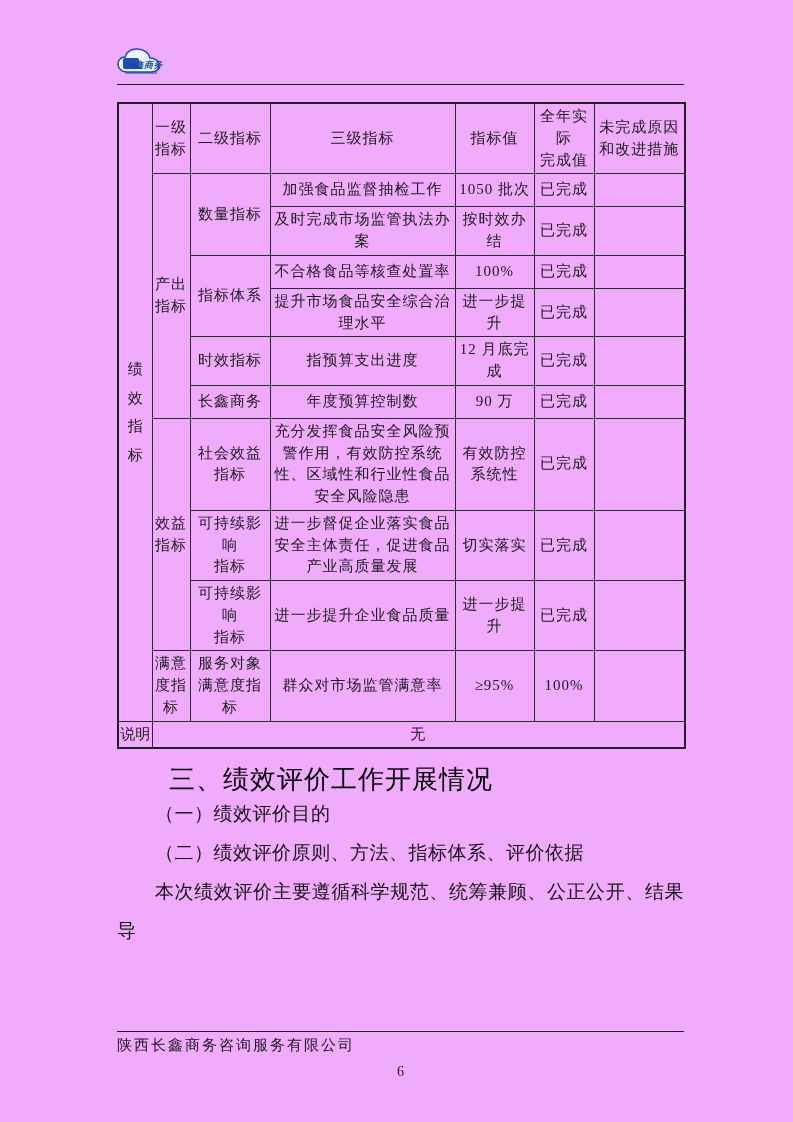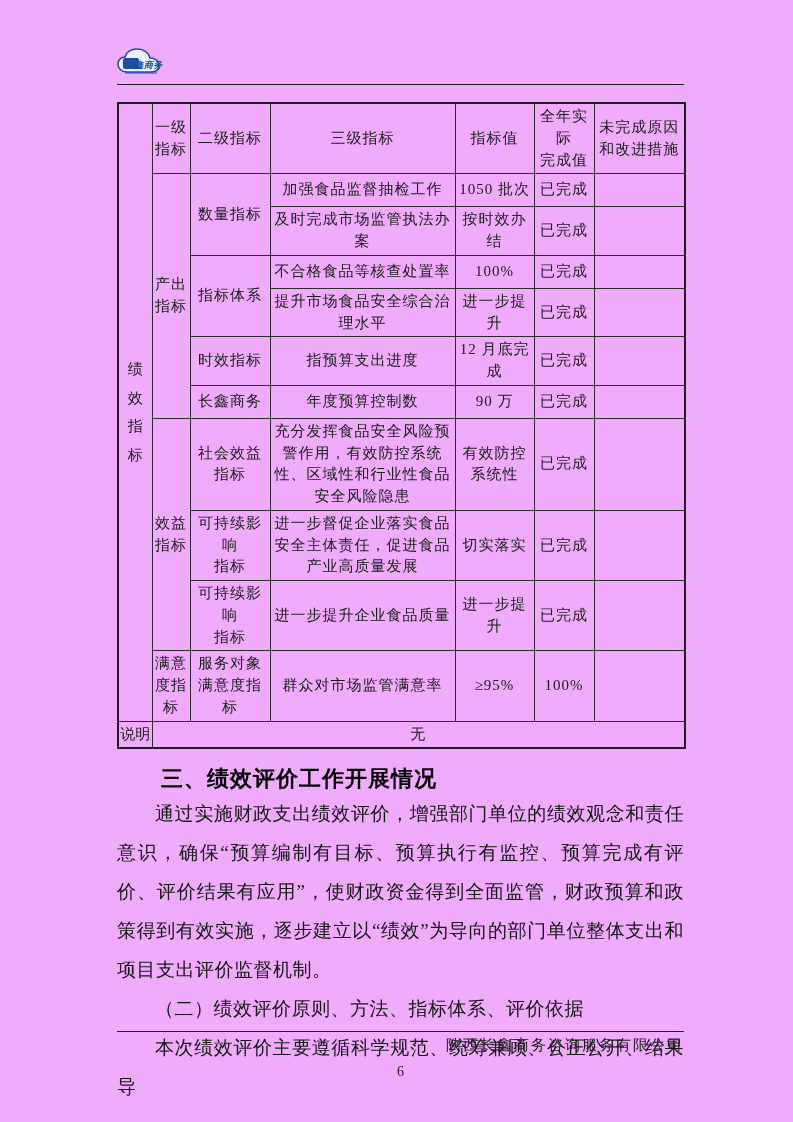--- a/index.html
+++ b/index.html
@@ -76,22 +76,22 @@
   tr.r-soc   { height: 84px; }
   tr.r-eco   { height: 64px; }
   tr.r-sat   { height: 62px; }
   tr.r-note  { height: 24px; }
 
   
   .body-text { width: 567px; }
   .sec-heading {
     margin-top: 15px;
     font-family: "Liberation Sans", sans-serif;
-    font-weight: bold;
-    font-size: 22px;
+    font-weight: normal;
+    font-size: 26px;
     letter-spacing: 1px;
     text-indent: 2em;
     line-height: 30px;
     color: #000;
   }
   .para, .sub-heading {
     font-size: 19px;
     line-height: 39px;
     text-align: justify;
     text-indent: 2em;
@@ -103,21 +103,20 @@
   
   .doc-footer {
     position: absolute;
     left: 117px;
     top: 1031px;
     width: 567px;
     border-top: 1.5px solid #222;
     padding-top: 4px;
   }
   .footer-company {
-    text-align: right;
     font-size: 15px;
     letter-spacing: 2px;
     color: #1a1a1a;
   }
   .footer-page {
     margin-top: 9px;
     text-align: center;
     font-size: 14px;
     color: #1a1a1a;
   }
@@ -249,21 +248,21 @@
 
         <tr class="r-note">
           <td style="letter-spacing:0; padding:0;">说明</td>
           <td colspan="6">无</td>
         </tr>
       </tbody>
     </table>
 
     <div class="body-text">
       <div class="sec-heading">三、绩效评价工作开展情况</div>
-      <div class="para">通过实施财政支出绩效评价，增强部门单位的绩效观念和责任意识，确保“预算编制有目标、预算执行有监控、预算完成有评价、评价结果有应用”，使财政资金得到全面监管，财政预算和政策得到有效实施，逐步建立以“绩效”为导向的部门单位整体支出和项目支出评价监督机制。</div>
+      <div class="sub-heading">（一）绩效评价目的</div>
       <div class="sub-heading">（二）绩效评价原则、方法、指标体系、评价依据</div>
       <div class="para">本次绩效评价主要遵循科学规范、统筹兼顾、公正公开、结果导</div>
     </div>
   </div>
 
   <div class="doc-footer">
     <div class="footer-company">陕西长鑫商务咨询服务有限公司</div>
     <div class="footer-page">6</div>
   </div>
 </div>

